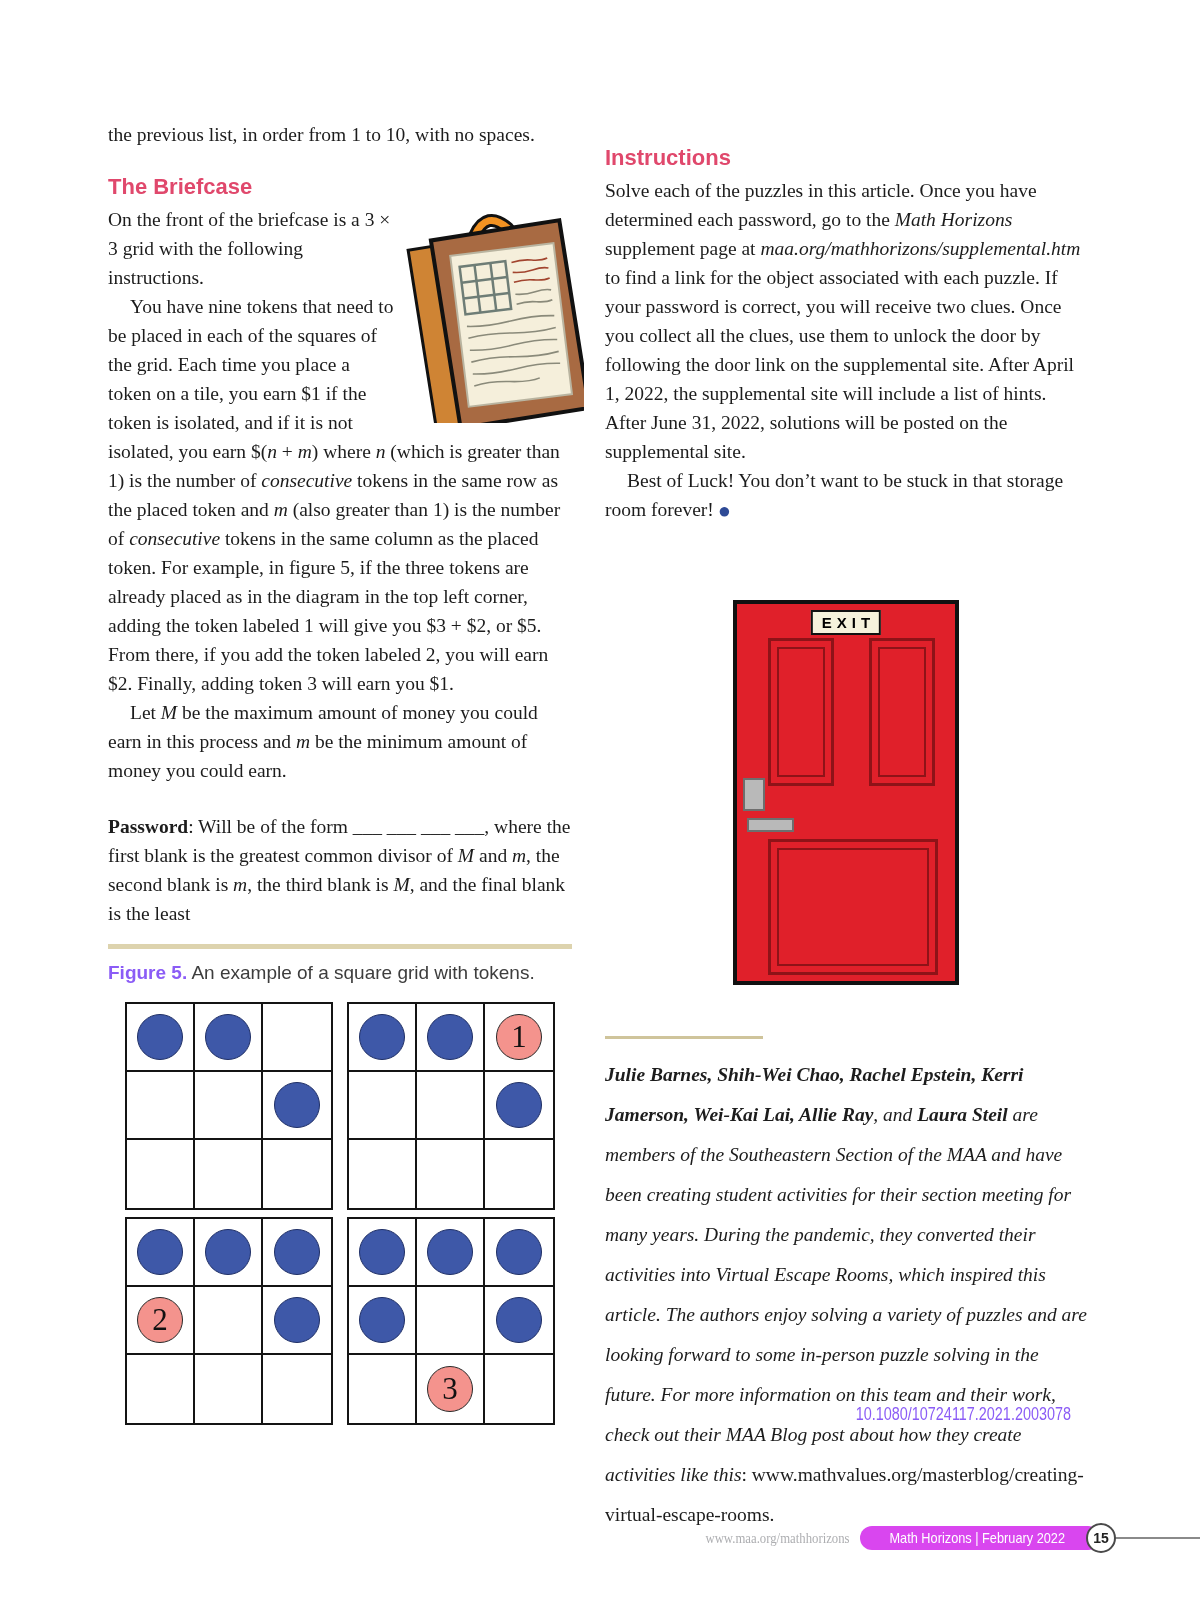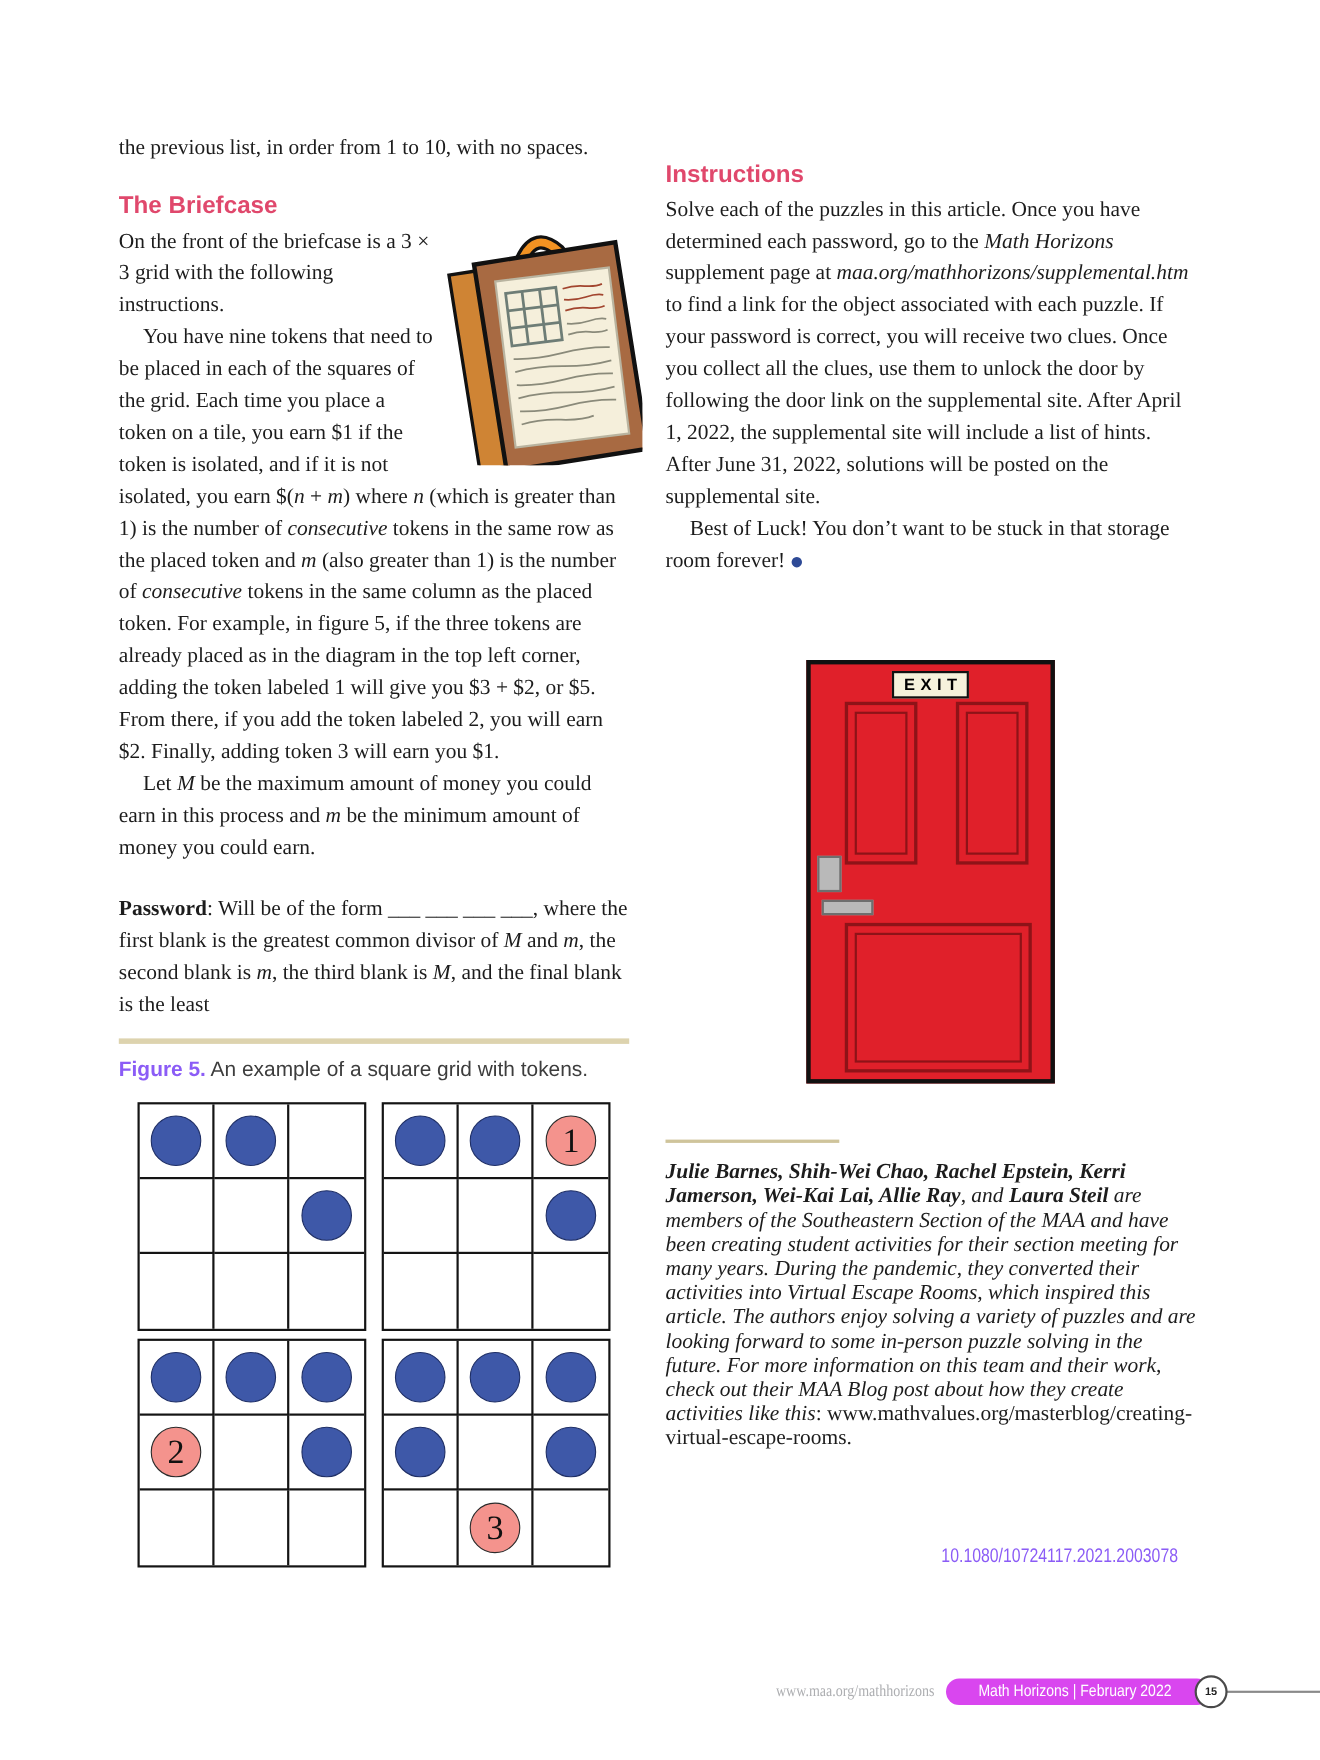--- a/index.html
+++ b/index.html
@@ -49,35 +49,35 @@
   .panel-in{width:100%;height:100%;border:2.5px solid #8e1318;box-sizing:border-box;}
   .panel.tl{left:31px;top:34px;width:66px;height:148px;}
   .panel.tr{left:132px;top:34px;width:66px;height:148px;}
   .panel.bottom{left:31px;top:235px;width:170px;height:136px;}
   .hplate{position:absolute;left:6px;top:174px;width:22px;height:33px;background:#b9b9b9;border:2px solid #6e6e6e;box-sizing:border-box;}
   .hbar{position:absolute;left:10px;top:214px;width:47px;height:14px;background:#b9b9b9;border:2px solid #6e6e6e;box-sizing:border-box;}
 
   
   .bio{position:absolute;left:605px;top:1036px;width:482px;}
   .bio-rule{width:158px;height:3px;background:#cfc49b;margin-bottom:16px;}
-  .bio-text{font-size:19.5px;line-height:22px;}
+  .bio-text{font-size:19.5px;line-height:40px;}
   .doi{position:absolute;left:605px;top:1404px;width:466px;text-align:right;
        font-family:"Liberation Sans", sans-serif;font-size:18px;color:#8b5cf6;}
   .doi span{display:inline-block;transform:scaleX(.8);transform-origin:100% 50%;}
 
   
   .footer{position:absolute;right:0;top:1522px;display:flex;align-items:center;height:32px;}
   .f-url{font-family:Liberation Serif, serif;font-size:15px;color:#adaeb1;margin-right:10px;}
   .f-url span{display:inline-block;transform:scaleX(.85);transform-origin:100% 50%;}
   .f-pill{background:#d946ef;color:#ffffff;border-radius:13px;padding:3px 20px 4px 14px;
           font-family:"Liberation Sans", sans-serif;font-size:15px;white-space:nowrap;}
   .f-pill span{display:inline-block;transform:scaleX(.85);transform-origin:50% 50%;}
   .f-circle{width:30px;height:30px;border-radius:50%;background:#fff;border:2px solid #4a4a4a;
             box-sizing:border-box;margin-left:-14px;display:flex;align-items:center;justify-content:center;
-            font-family:"Liberation Sans", sans-serif;font-weight:bold;font-size:10px;color:#222;z-index:2;}
+            font-family:"Liberation Sans", sans-serif;font-weight:bold;font-size:14px;color:#222;z-index:2;}
   .f-line{width:86px;height:2px;background:#8a8a8a;margin-left:-2px;}
 </style>
 </head>
 <body>
 
 <div class="page">
 
   <div class="col left">
     <p class="body"><span>the previous list, in order from 1 to 10, with no spaces.</span></p>
 

